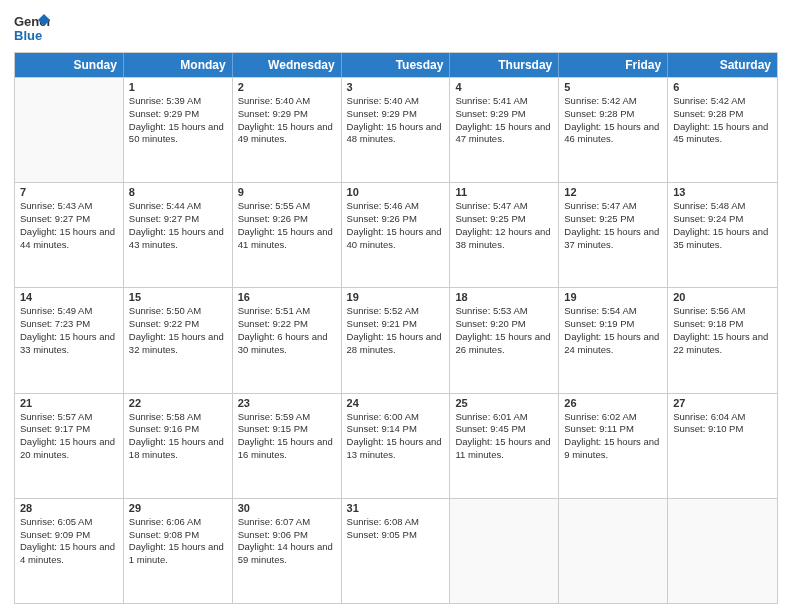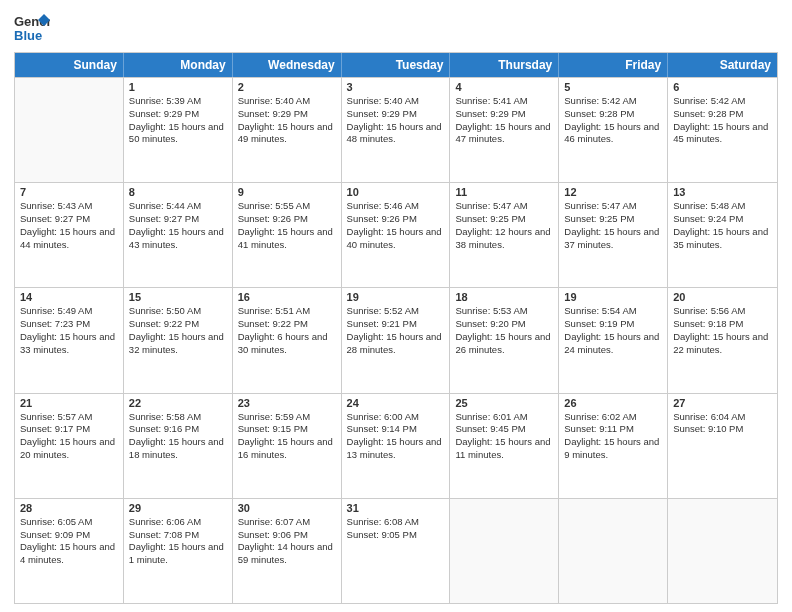--- a/index.html
+++ b/index.html
@@ -352,21 +352,21 @@
         <div class="cal-cell-content">
           <div>Sunrise: 6:05 AM</div>
           <div>Sunset: 9:09 PM</div>
           <div>Daylight: 15 hours and 4 minutes.</div>
         </div>
       </div>
           <div class="cal-cell">
         <span class="day-num">29</span>
         <div class="cal-cell-content">
           <div>Sunrise: 6:06 AM</div>
-          <div>Sunset: 7:08 PM</div>
+          <div>Sunset: 9:08 PM</div>
           <div>Daylight: 15 hours and 1 minute.</div>
         </div>
       </div>
           <div class="cal-cell">
         <span class="day-num">30</span>
         <div class="cal-cell-content">
           <div>Sunrise: 6:07 AM</div>
           <div>Sunset: 9:06 PM</div>
           <div>Daylight: 14 hours and 59 minutes.</div>
         </div>

